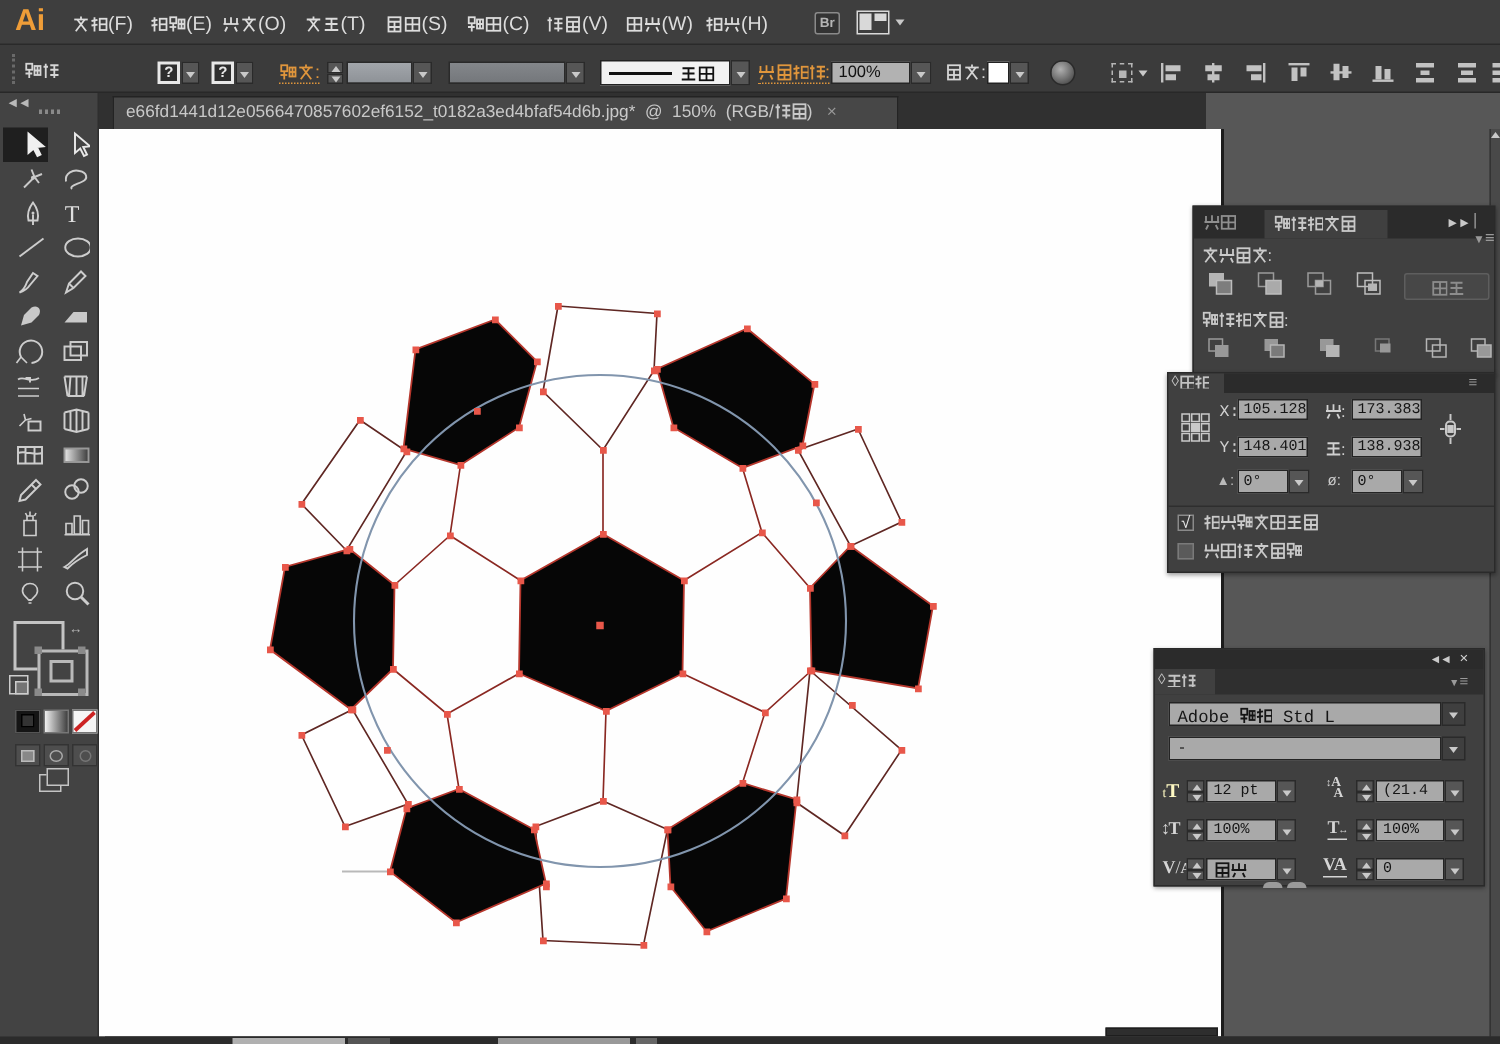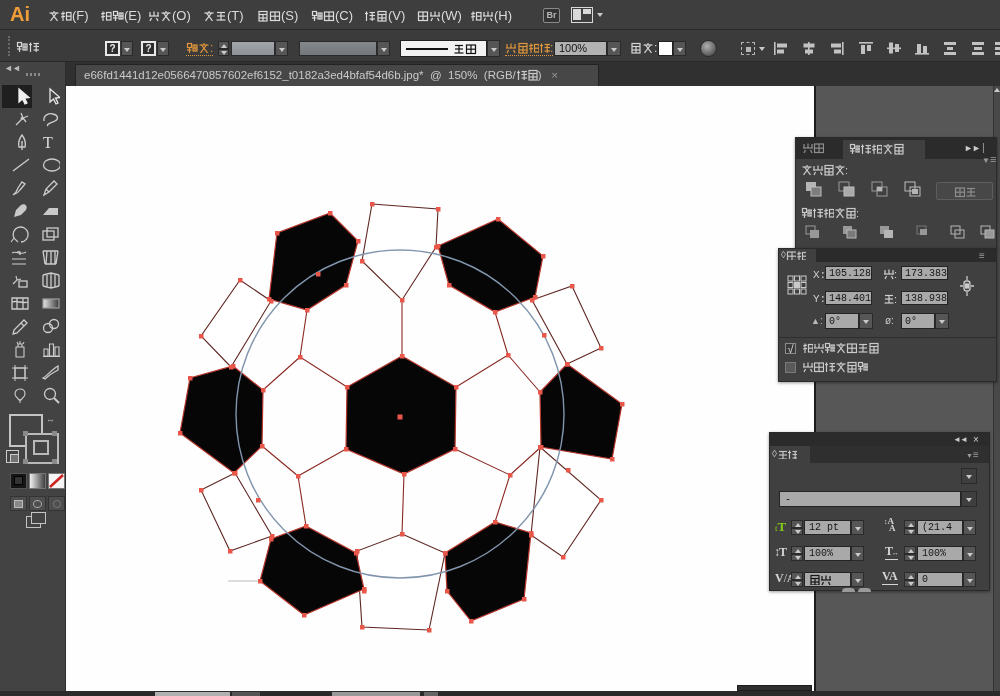--- a/index.html
+++ b/index.html
@@ -13,21 +13,21 @@
 #ailogo{left:10px;top:3px;width:34px;height:24px;color:#ef9d38;font-weight:bold;font-size:20px;letter-spacing:0px}
 .menuitem{top:8px;height:16px;font-size:13px;color:#dcdcdc;white-space:nowrap}
 
 #ctrlbar{left:0;top:30px;width:1000px;height:32px;background:#3b3b3b;border-bottom:1px solid #282828;color:#d6d6d6}
 .orange{color:#e0963c;border-bottom:1px dotted #e0963c}
 .fieldbox{background:#b2b2b2;border:1px solid #262626;color:#111;font-size:11px}
 .dkbtn{background:#565656;border:1px solid #2a2a2a}
 .darr{width:0;height:0;border-left:3.5px solid transparent;border-right:3.5px solid transparent;border-top:4px solid #c9c9c9;display:inline-block}
 .uarr{width:0;height:0;border-left:3.5px solid transparent;border-right:3.5px solid transparent;border-bottom:4px solid #c9c9c9;display:inline-block}
 
-#tabbar{left:66px;top:62px;width:934px;height:24px;background:#303030}
+#tabbar{left:66px;top:62px;width:738px;height:24px;background:#303030}
 #doctab{left:9px;top:2px;width:524px;height:22px;background:#474747;border:1px solid #232323;border-bottom:none;color:#c9c9c9;font-size:11.5px;line-height:20px;padding-left:8px;white-space:nowrap}
 
 #toolbar{left:0;top:62px;width:66px;height:634px;background:#434343;border-right:1px solid #2e2e2e}
 
 #canvas{left:66px;top:86px;width:748px;height:605px;background:#fefefe}
 
 #dock{left:814px;top:86px;width:186px;height:605px;background:#575757}
 .panel{background:#404040;border:1px solid #2a2a2a;box-shadow:0 1px 3px rgba(0,0,0,.4)}
 .phead{background:#2b2b2b;color:#c9c9c9}
 .ptab{background:#404040;color:#c9c9c9}
@@ -700,29 +700,34 @@
  <div class="abs" style="left:203px;top:1px;color:#d0d0d0;font-size:10px">×</div>
 </div>
 <div class="abs phead" style="left:0;top:13px;width:219px;height:17px;background:#2f2f2f">
  <div class="abs ptab" style="left:0;top:0;width:40px;height:17px;font-size:10px;padding:2px 0 0 2px;color:#c3c3c3">◊<svg class="hz" style="width:10px;height:10px">
             <use href="#g3"></use>
           </svg><svg class="hz" style="width:10px;height:10px">
             <use href="#g7"></use>
           </svg></div>
  <div class="abs" style="left:196px;top:3px;color:#9a9a9a;font-size:10px"><span style="font-size:7px">▼</span>≡</div>
 </div>
+<div class="abs pfield" style="left:9px;top:35px;width:182px;height:16px;padding:2px 0 0 5px;font-size:11.5px">Adobe <svg class="hz" style="width:11px">
+          <use href="#g5"></use>
+        </svg><svg class="hz" style="width:11px">
+          <use href="#g2"></use>
+        </svg> Std L</div>
 <div class="abs dkbtn" style="left:191px;top:35px;width:16px;height:16px;background:#3f3f3f">
         <span class="darr" style="position:absolute;left:4px;top:6px"></span>
       </div>
 <div class="abs pfield" style="left:9px;top:58px;width:182px;height:16px;padding:2px 0 0 5px">-</div>
 <div class="abs dkbtn" style="left:191px;top:58px;width:16px;height:16px;background:#3f3f3f">
         <span class="darr" style="position:absolute;left:4px;top:6px"></span>
       </div>
 
-<div class="abs" style="left:5px;top:86px;color:#84cc16;font-family:'Liberation Serif',serif;font-size:13px"><span style="font-size:9px">t</span><b>T</b></div>
+<div class="abs" style="left:5px;top:86px;color:#fef9c3;font-family:'Liberation Serif',serif;font-size:13px"><span style="font-size:9px">t</span><b>T</b></div>
 <div class="abs dkbtn" style="left:21px;top:87px;width:12px;height:7.5px">
         <span class="uarr" style="position:absolute;left:2.5px;top:1.5px"></span>
       </div>
 <div class="abs dkbtn" style="left:21px;top:94.5px;width:12px;height:7.5px">
         <span class="darr" style="position:absolute;left:2.5px;top:1.5px"></span>
       </div>
 <div class="abs pfield" style="left:34px;top:87px;width:47px;height:15px;padding:1px 0 0 4px">12 pt</div>
 <div class="abs dkbtn" style="left:81px;top:87px;width:13px;height:15px">
         <span class="darr" style="position:absolute;left:3px;top:6px"></span>
       </div>

